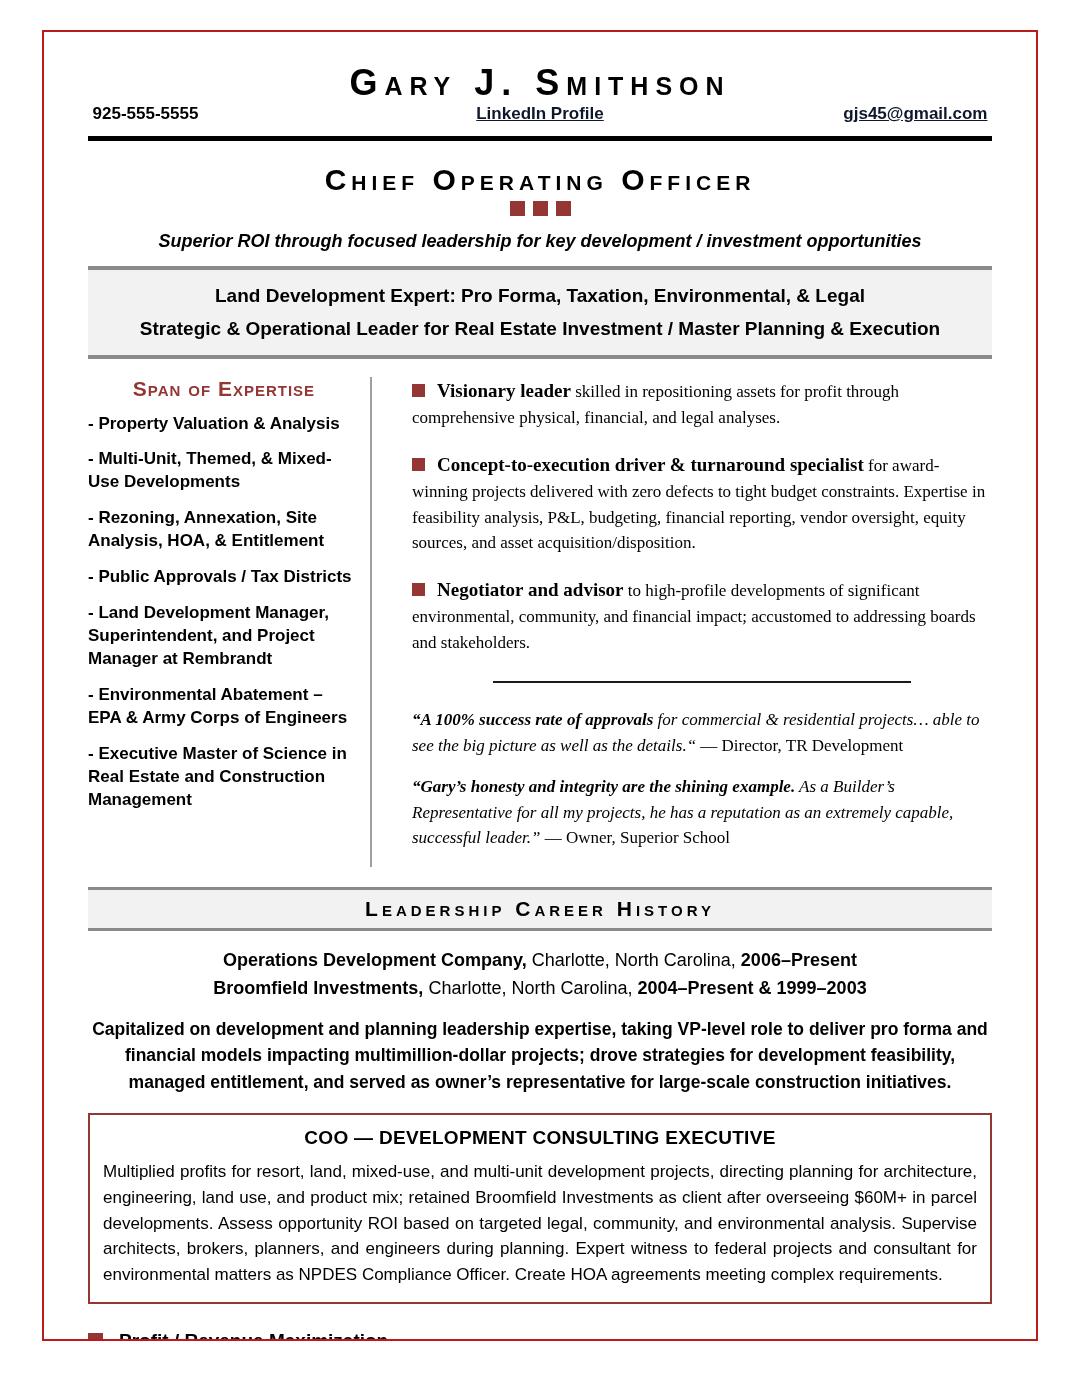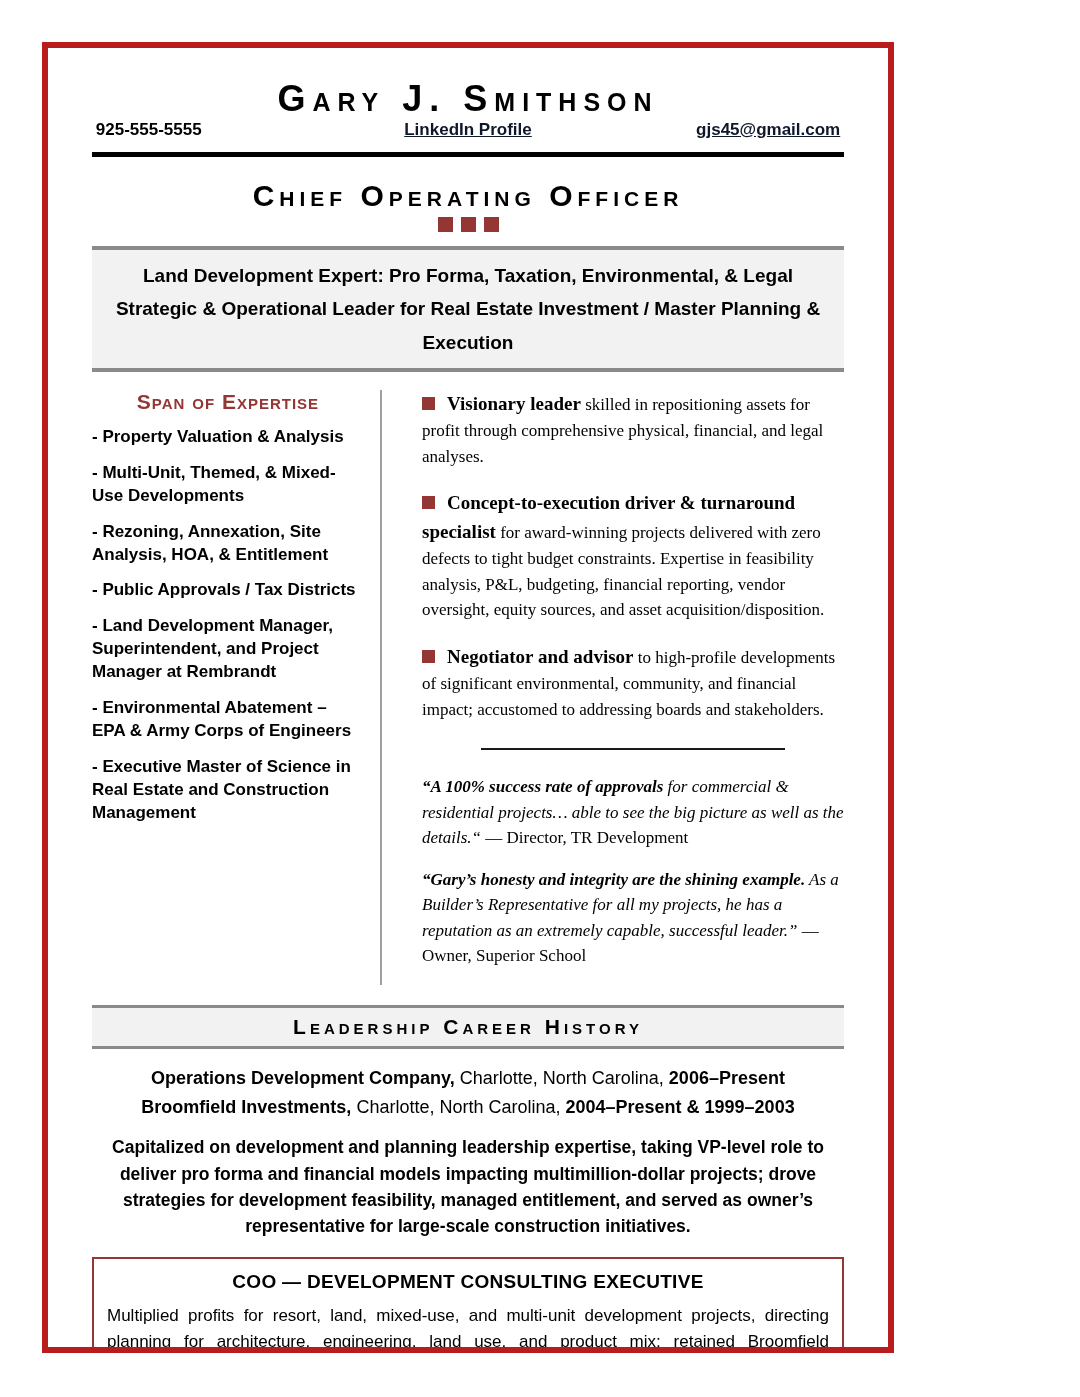--- a/index.html
+++ b/index.html
@@ -3,22 +3,22 @@
 <meta charset="utf-8">
 <style>
   html,body { margin:0; padding:0; }
   body {
     width:1080px; height:1397px; position:relative;
     background:#ffffff; color:#000;
     font-family:"Liberation Sans", sans-serif;
     -webkit-font-smoothing:antialiased;
   }
   .page {
-    position:absolute; left:42px; top:42px; width:852px; height:1311px;
-    border:6px solid #b91c1c; box-sizing:border-box; padding:0 44px;
+    position:absolute; left:42px; top:30px; width:996px; height:1311px;
+    border:2px solid #b91c1c; box-sizing:border-box; padding:0 44px;
     overflow:hidden;
   }
   .name {
     margin-top:30px; text-align:center; font-weight:bold;
     font-variant:small-caps; font-size:36px; letter-spacing:7px;
   }
   .contact-row {
     display:flex; justify-content:center; align-items:baseline;
     font-weight:bold; font-size:17px; margin-top:0px;
   }
@@ -34,21 +34,21 @@
   }
   .squares { display:flex; justify-content:center; gap:8px; margin-top:4px; }
   .squares span { width:15px; height:15px; background:#943634; }
   .tagline { margin-top:15px; text-align:center; font-weight:bold; font-style:italic; font-size:18px; }
   .banner {
     margin-top:14px; background:#f2f2f2;
     border-top:4px solid #8a8a8a; border-bottom:4px solid #8a8a8a;
     padding:9px 6px; text-align:center; font-weight:bold; font-size:19px; line-height:1.75;
   }
   .columns { display:flex; margin-top:18px; }
-  .col-left { flex:0 0 272px; width:272px; padding-right:16px; border-right:2px solid #a0a0a0; box-sizing:content-box; }
+  .col-left { flex:0 0 272px; width:272px; padding-right:10px; border-right:2px solid #a0a0a0; box-sizing:content-box; }
   .col-right { flex:1; padding-left:40px;font-family:Liberation Serif, serif; }
   .expertise-heading {
     text-align:center; font-weight:bold; font-variant:small-caps;
     font-size:21px; color:#943634; letter-spacing:1px; margin-bottom:12px;
   }
   .exp-item { font-weight:bold; font-size:17px; line-height:1.35; margin-bottom:13px; }
   .highlight { margin:0 0 20px 0; font-size:17px; line-height:1.5; }
   .highlight .sq { display:inline-block; width:13px; height:13px; background:#943634; margin-right:12px; }
   .highlight .lead { font-weight:bold; font-size:19px; }
   .quote-rule { height:2px; background:#1a1a1a; width:72%; margin:26px auto 24px; }
@@ -86,20 +86,21 @@
   <div class="rule-thick"></div>
 
   <div class="role">Chief Operating Officer</div>
 
   <div class="squares">
     <span></span>
     <span></span>
     <span></span>
   </div>
 
+  <div class="tagline">Superior ROI through focused leadership for key development / investment opportunities</div>
 
   <div class="banner">
     <div>Land Development Expert: Pro Forma, Taxation, Environmental, &amp; Legal</div>
     <div>Strategic &amp; Operational Leader for Real Estate Investment / Master Planning &amp; Execution</div>
   </div>
 
   <div class="columns">
 
     <div class="col-left">
       <div class="expertise-heading">Span of Expertise</div>

